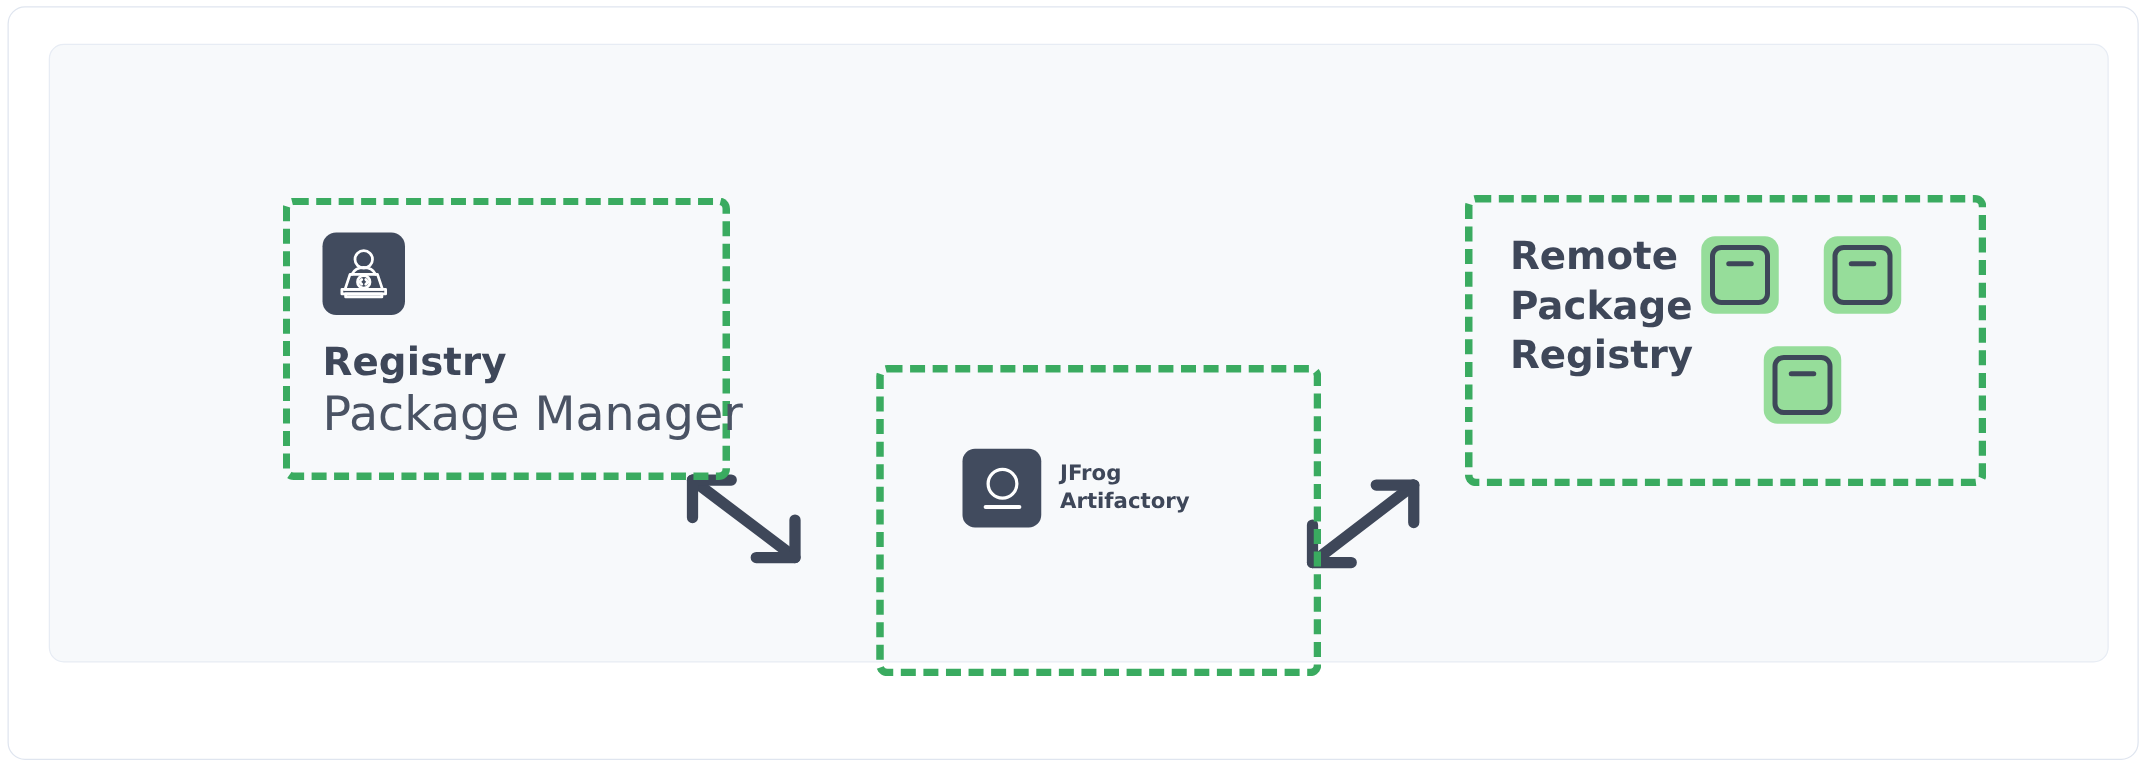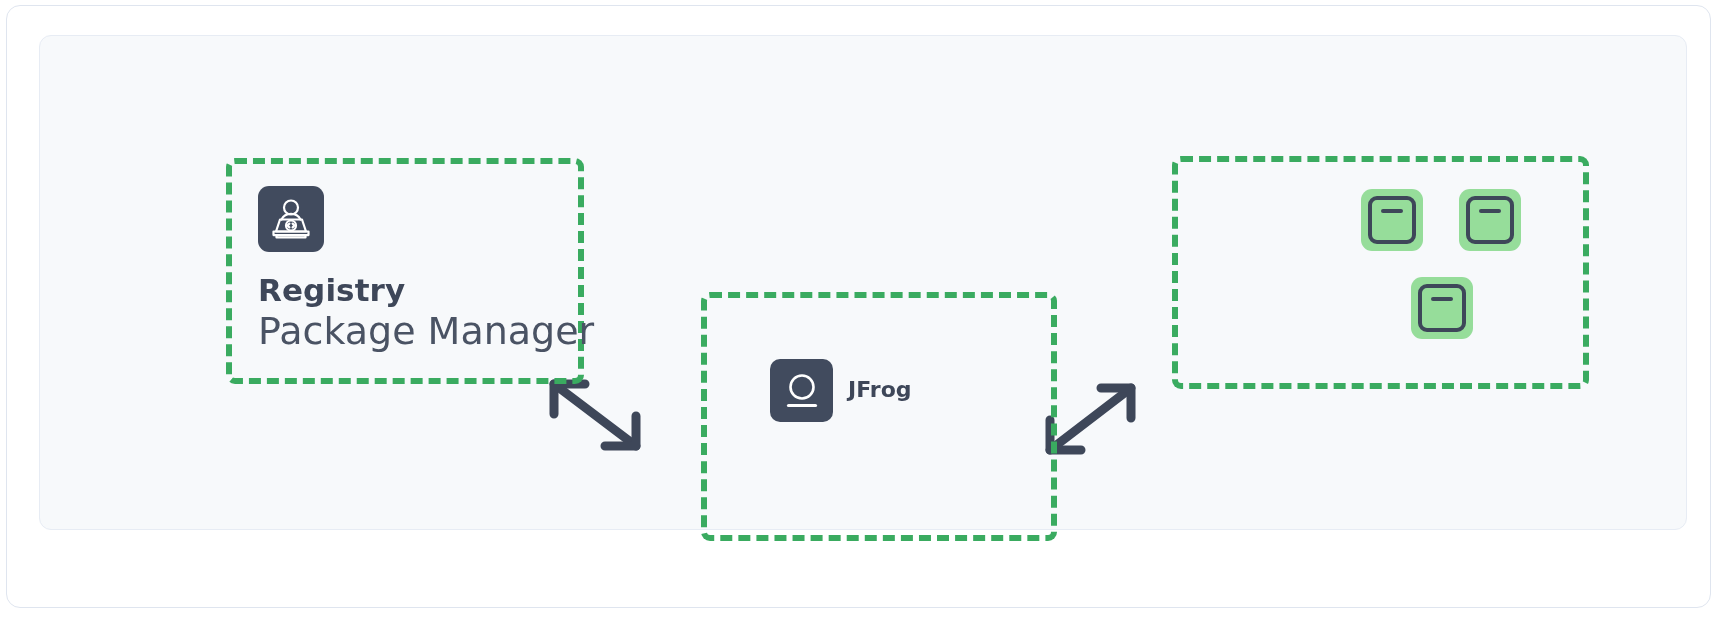--- a/index.html
+++ b/index.html
@@ -68,21 +68,21 @@
     position:absolute;left:63px;top:61px;
     display:flex;align-items:center;gap:15px;
   }
   .art-tile{
     width:63px;height:63px;
     background:#414b5e;border-radius:10px;
     display:flex;align-items:center;justify-content:center;
     flex:0 0 auto;
   }
   .art-label{
-    font-size:22px;font-weight:bold;color:#3e4759;
+    font-size:17px;font-weight:bold;color:#3e4759;
     line-height:1.28;white-space:nowrap;
   }
 
   
   .reg-title{
     position:absolute;left:30px;top:24px;
     font-size:31px;font-weight:bold;color:#3e4759;
     line-height:1.28;white-space:nowrap;
   }
   .pkg{
@@ -154,25 +154,31 @@
     <div class="dashed-box" id="artifactory-box">
       <div class="art-inner">
         <div class="art-tile">
           <svg width="46" height="46" viewBox="0 0 46 46" fill="none" stroke="#ffffff" stroke-linecap="round">
             <circle cx="23" cy="19" r="11.5" stroke-width="2.6"></circle>
             <line x1="9.5" y1="37.5" x2="36.5" y2="37.5" stroke-width="3.2"></line>
           </svg>
         </div>
         <div>
           <div class="art-label">JFrog</div>
+          <div class="art-label">Artifactory</div>
         </div>
       </div>
     </div>
 
     <div class="dashed-box" id="registry-box">
+      <div class="reg-title">
+        <div>Remote</div>
+        <div>Package</div>
+        <div>Registry</div>
+      </div>
 
       <div class="pkg" id="pkg-1">
         <div class="pkg-body">
           <div class="pkg-dash"></div>
         </div>
       </div>
       <div class="pkg" id="pkg-2">
         <div class="pkg-body">
           <div class="pkg-dash"></div>
         </div>

